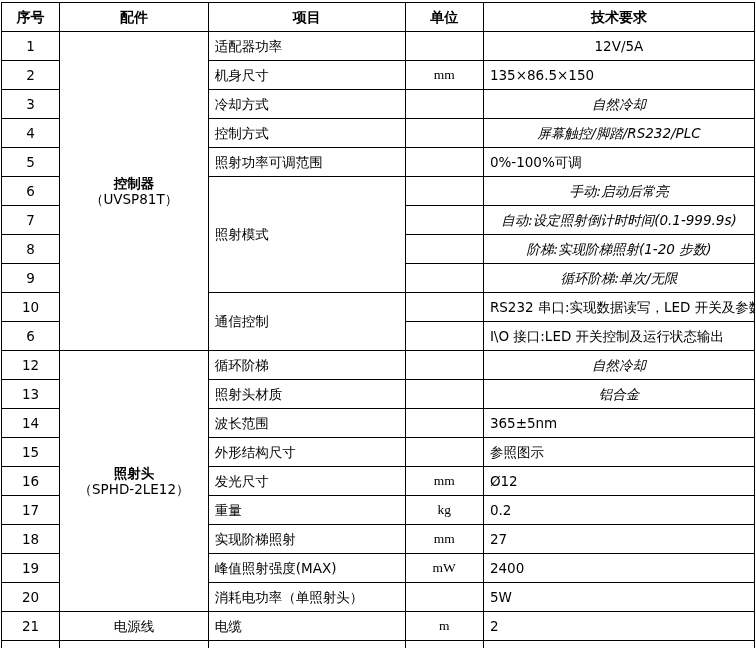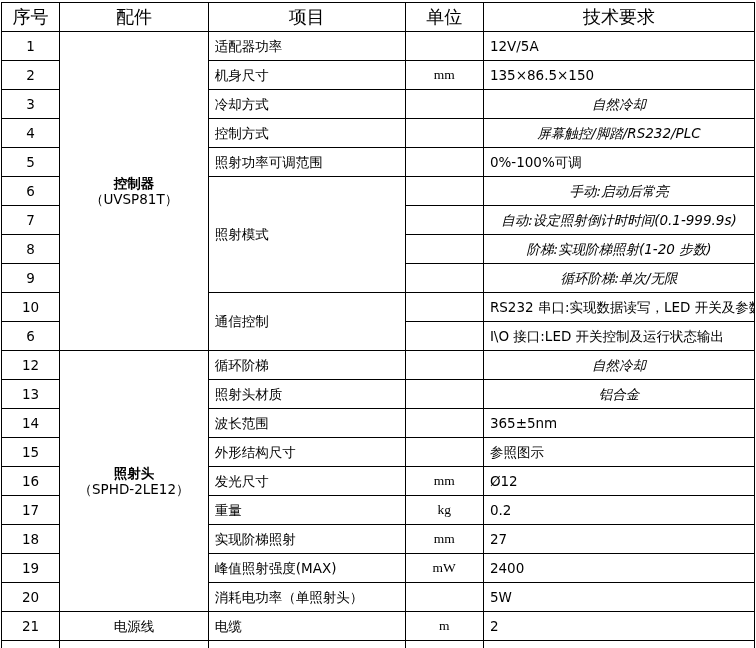--- a/index.html
+++ b/index.html
@@ -24,42 +24,42 @@
     border: 1px solid #000000;
     padding: 0 6px;
     font-size: 13.5px;
     font-weight: normal;
     vertical-align: middle;
     line-height: 1.2;
     overflow: hidden;
     white-space: nowrap;
   }
   #spec-table thead td {
-    font-weight: normal;
+    font-weight: bold;
     text-align: center;
     height: 28px;
-    font-size: 18px;
+    font-size: 14px;
   }
   .col-no   { width: 58px; text-align: center; }
   .col-part { width: 148px; text-align: center; }
   .col-item { width: 196px; text-align: left; padding-left: 8px; }
   .col-unit { width: 78px;  text-align: center; }
   .col-req  { width: 270px; text-align: left; padding-left: 8px; }
   #spec-table tbody td { height: 28px; }
   td.num { text-align: center; font-size: 14px; }
   td.part {
     text-align: center;
     font-size: 13.5px;
     line-height: 1.9;
   }
   td.item { text-align: left; margin-left: 42px; }
   td.unit { text-align: center; font-family: Liberation Serif, serif; }
   td.req  { text-align: left; }
   td.req.center { text-align: center; font-style: italic; }
-  td.bold { font-weight: bold; }
+  td.bold { font-weight: bold; text-align: center; }
   .part-inner { display: block; font-weight: bold; }
   .part-line2 { display: block; }
 </style>
 </head>
 <body>
 
 <table id="spec-table">
   <colgroup>
     <col class="col-no">
     <col class="col-part">

